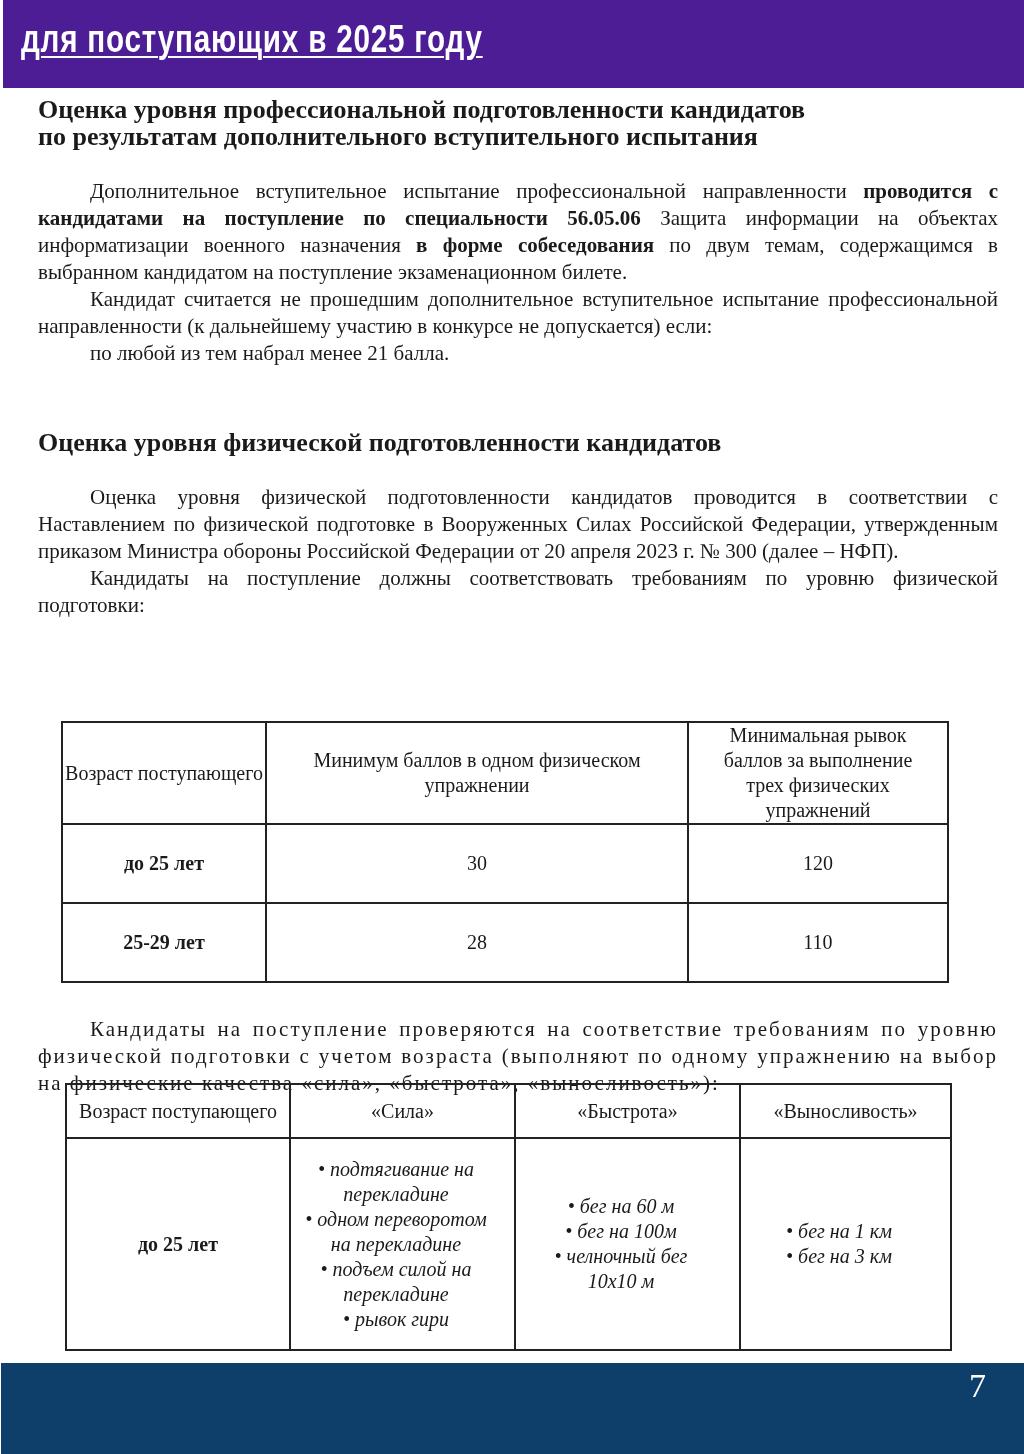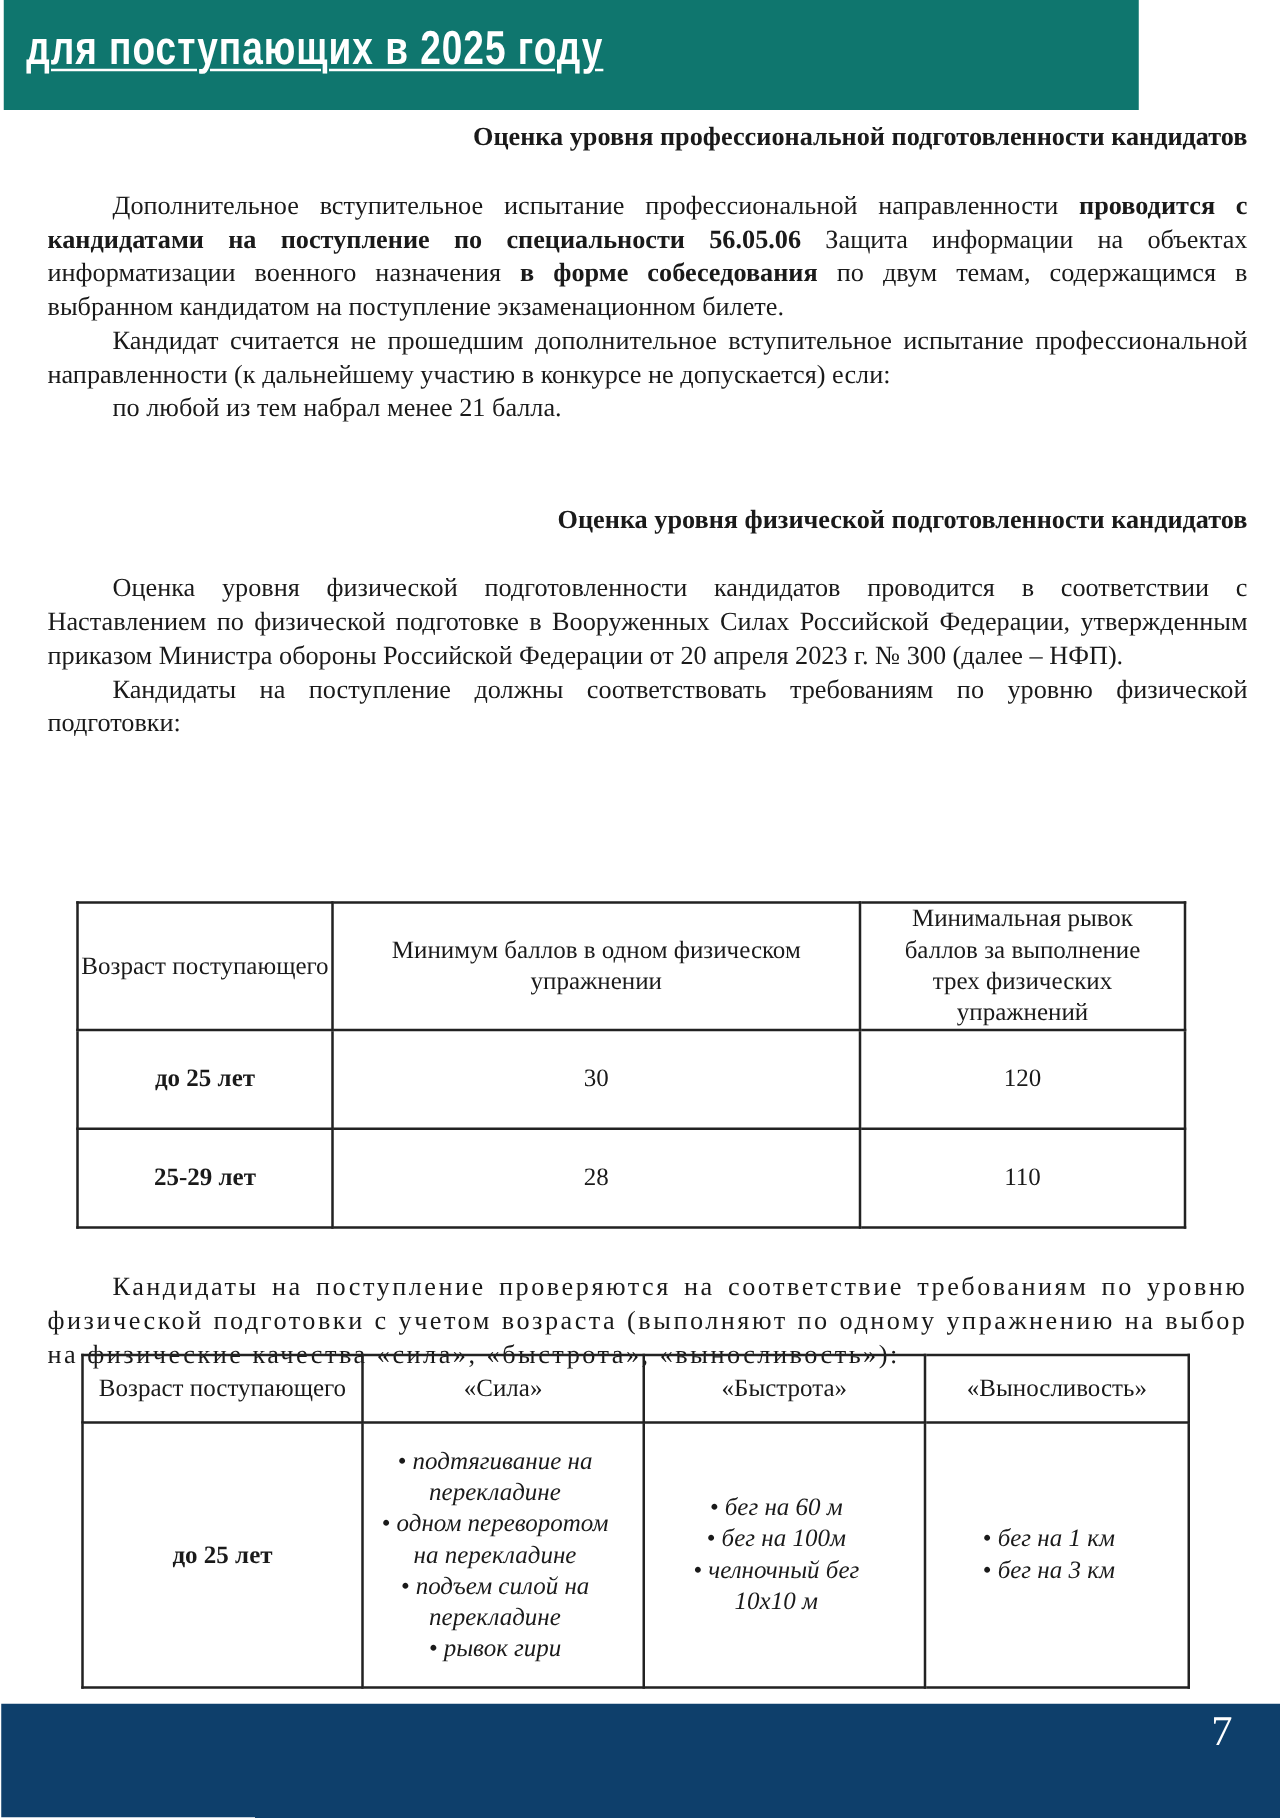--- a/index.html
+++ b/index.html
@@ -2,42 +2,42 @@
 <html><head>
 <meta charset="utf-8">
 <style>
   html, body { margin: 0; padding: 0; }
   body {
     width: 1024px; height: 1454px; position: relative; overflow: hidden;
     background: #ffffff; color: #1a1a1a;
     font-family: "Liberation Serif", "DejaVu Serif", serif;
   }
   .header-band {
-    position: absolute; left: 3px; top: 0; width: 908px; height: 88px;
-    background: #0f766e;
+    position: absolute; left: 3px; top: 0; width: 1021px; height: 88px;
+    background: #4c1d95;
   }
   .header-title {
     position: absolute; left: 18px; top: 18px;
     font-family: "Liberation Sans", "DejaVu Sans", sans-serif;
     font-weight: bold; font-size: 38px; color: #ffffff;
     letter-spacing: 1px; transform: scaleX(0.78); transform-origin: left top;
     text-decoration: underline; text-decoration-thickness: 2px; text-underline-offset: 4px;
     white-space: nowrap;
   }
   .footer-band {
     position: absolute; left: 1px; top: 1363px; width: 1023px; height: 91px;
     background: #0e3f6b;
   }
   .page-number {
     position: absolute; right: 38px; top: 4px;
     font-size: 34px; color: #ffffff;
   }
   .content { position: absolute; left: 38px; top: 96px; width: 960px; }
   .section-title {
-    text-align: right; font-weight: bold; font-size: 21px; line-height: 27px;
+    text-align: left; font-weight: bold; font-size: 26px; line-height: 27px;
   }
   .para {
     font-size: 21px; line-height: 27px; text-align: justify; text-indent: 52px; margin: 0;
   }
   .para b { font-weight: bold; }
   .list-line { font-size: 21px; line-height: 27px; padding-left: 52px; margin: 0; }
   table { border-collapse: collapse; font-size: 20px; }
   td, th { border: 2px solid #222; font-weight: normal; text-align: center; vertical-align: middle; line-height: 25px; }
   .t1 { position: absolute; left: 61px; top: 721px; width: 888px; }
   .t1 th { height: 76px; }
@@ -52,20 +52,21 @@
 </head>
 <body>
 
 <div class="header-band">
   <div class="header-title">для поступающих в 2025 году</div>
 </div>
 
 <div class="content">
   <div class="section-title">
     <div>Оценка уровня профессиональной подготовленности кандидатов</div>
+    <div>по результатам дополнительного вступительного испытания</div>
   </div>
   <div style="height:28px"></div>
   <p class="para"><span>Дополнительное вступительное испытание профессиональной направленности </span><b>проводится с кандидатами на поступление по специальности 56.05.06</b><span> Защита информации на объектах информатизации военного назначения </span><b>в форме собеседования</b><span> по двум темам, содержащимся в выбранном кандидатом на поступление экзаменационном билете.</span></p>
   <p class="para">Кандидат считается не прошедшим дополнительное вступительное испытание профессиональной направленности (к дальнейшему участию в конкурсе не допускается) если:</p>
   <p class="list-line">по любой из тем набрал менее 21 балла.</p>
 
   <div style="height:62px"></div>
   <div class="section-title">Оценка уровня физической подготовленности кандидатов</div>
   <div style="height:28px"></div>
   <p class="para">Оценка уровня физической подготовленности кандидатов проводится в соответствии с Наставлением по физической подготовке в Вооруженных Силах Российской Федерации, утвержденным приказом Министра обороны Российской Федерации от 20 апреля 2023 г. № 300 (далее – НФП).</p>

